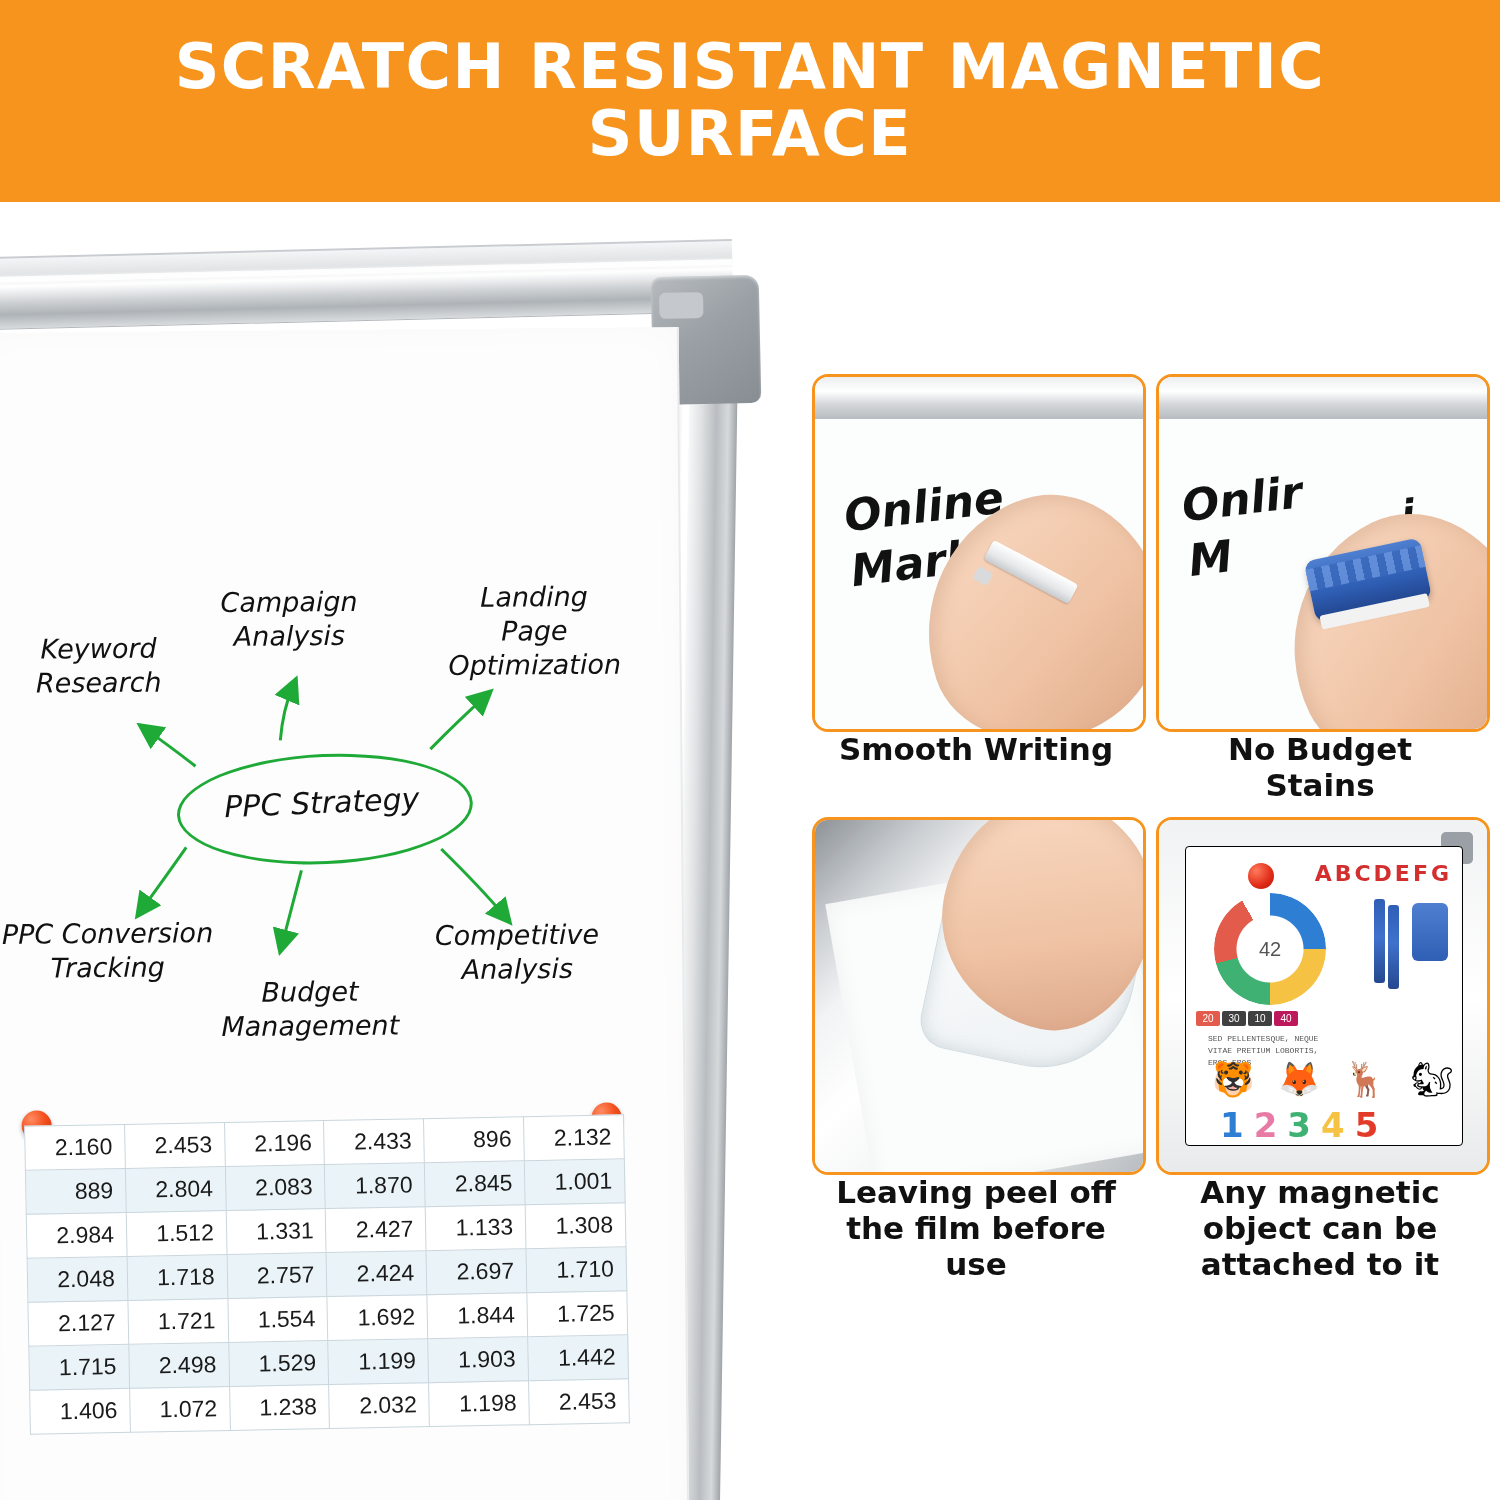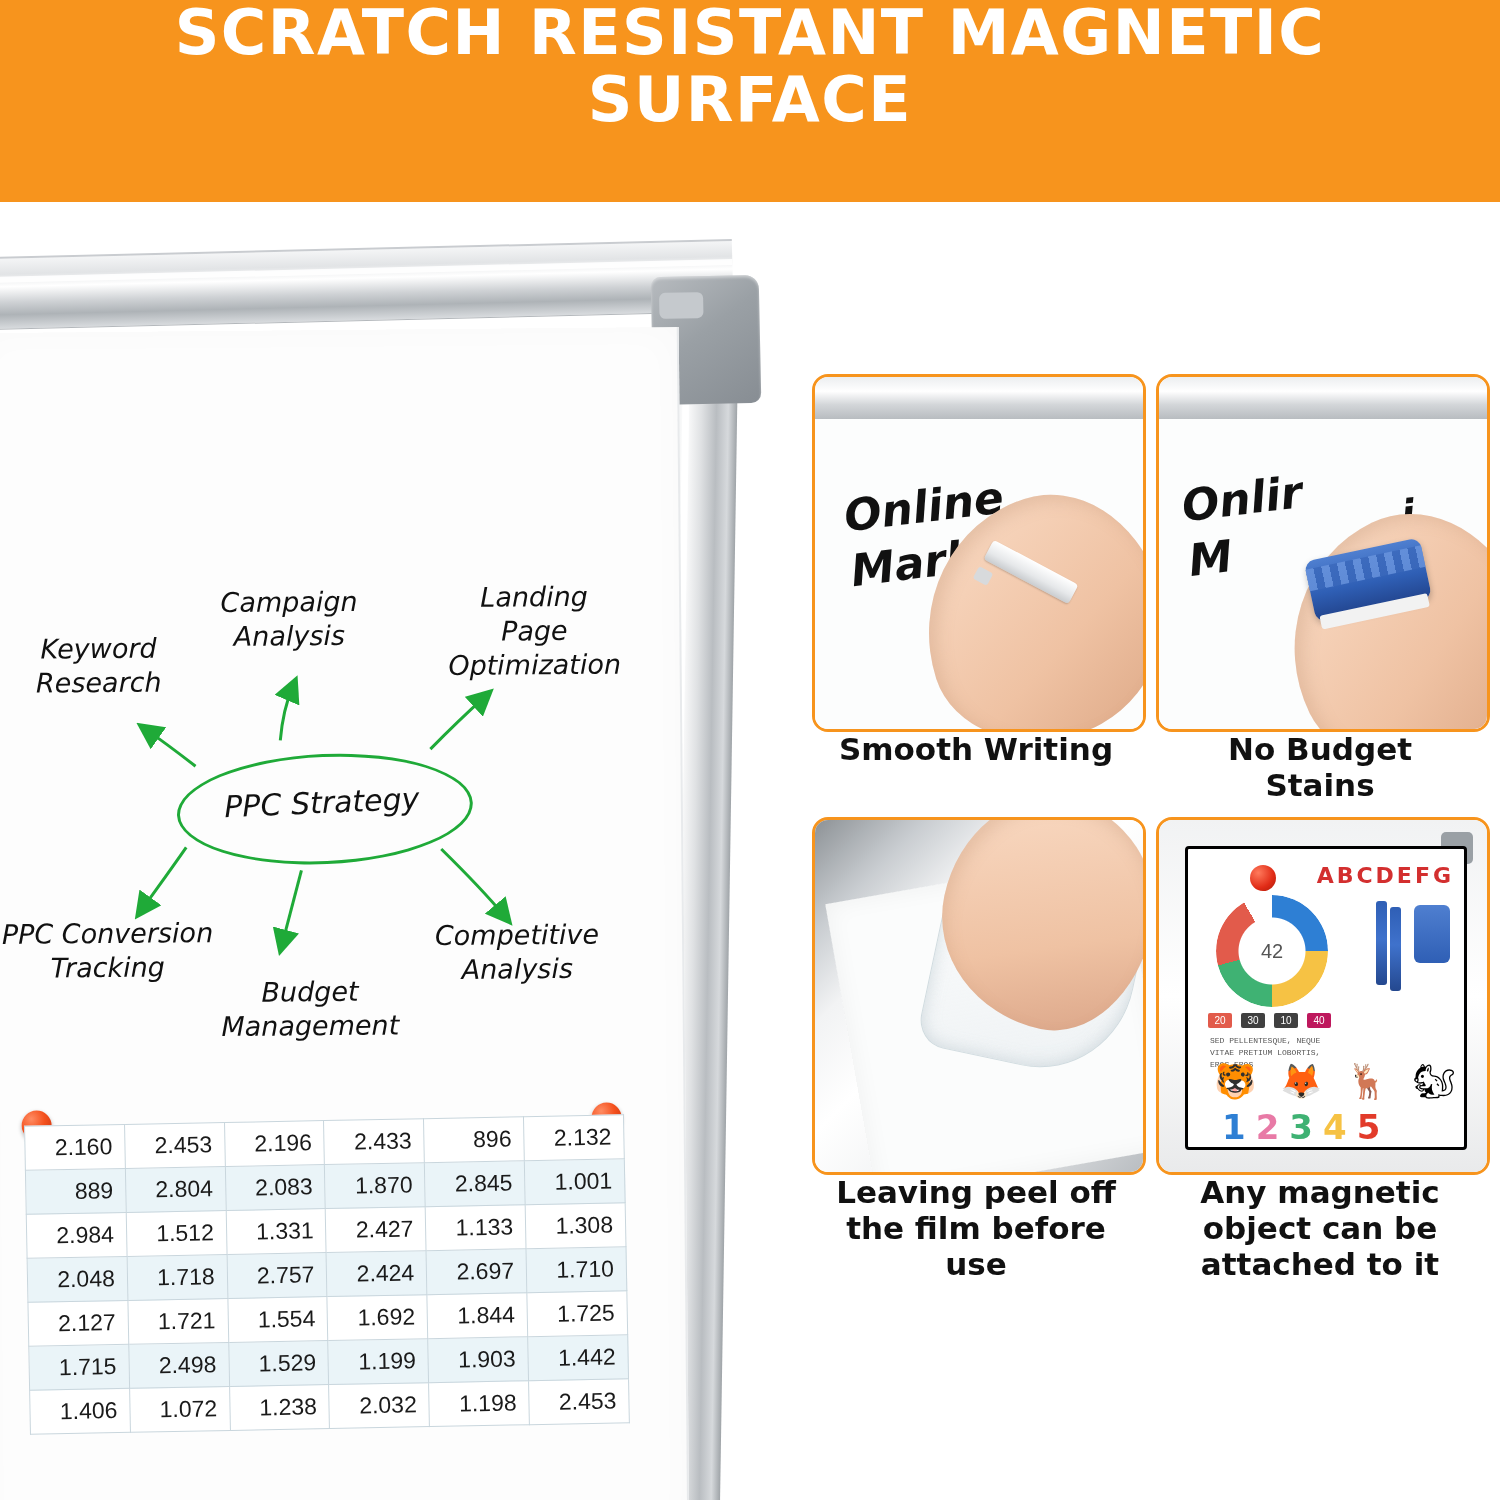--- a/index.html
+++ b/index.html
@@ -16,21 +16,21 @@
   }
 
   
   .banner {
     position: absolute;
     left: 0; top: 0;
     width: 1500px;
     height: 202px;
     background: #F7941D;
     display: flex;
-    align-items: flex-start;
+    align-items: center;
     justify-content: center;
     text-align: center;
   }
   .banner-title {
     color: #ffffff;
     font-size: 62px;
     font-weight: bold;
     letter-spacing: 1.5px;
     line-height: 1.08;
     padding: 0 40px;
@@ -354,21 +354,21 @@
   .mag-board {
     position: absolute;
     left: 0; top: 0; width: 100%; height: 100%;
     background: linear-gradient(180deg,#f1f2f3 0%, #ffffff 50%, #e9eaeb 100%);
   }
   .mag-inner {
     position: absolute;
     left: 26px; top: 26px;
     width: 276px; height: 298px;
     background: #ffffff;
-    border: 3px solid #000000;
+    border: 1px solid #000000;
     border-radius: 4px;
   }
   .mag-corner {
     position: absolute;
     right: 14px; top: 12px;
     width: 32px; height: 32px;
     background: #9aa0a5;
     border-radius: 5px;
   }
   .mag-red-dot {
@@ -399,22 +399,22 @@
   .donut-num {
     position: absolute;
     left: 28px; top: 46px;
     width: 112px; height: 112px;
     display: flex; align-items: center; justify-content: center;
     font-size: 20px; color: #555;
     font-family: "Liberation Sans", sans-serif;
   }
   .legend-chips {
     position: absolute;
-    left: 20px; top: 164px;
-    display: flex; gap: 9px;
+    left: 10px; top: 164px;
+    display: flex; gap: 2px;
   }
   .legend-chips span {
     display: inline-block;
     min-width: 20px;
     font-size: 10px;
     color: #fff;
     text-align: center;
     padding: 2px 2px;
     border-radius: 2px;
   }

